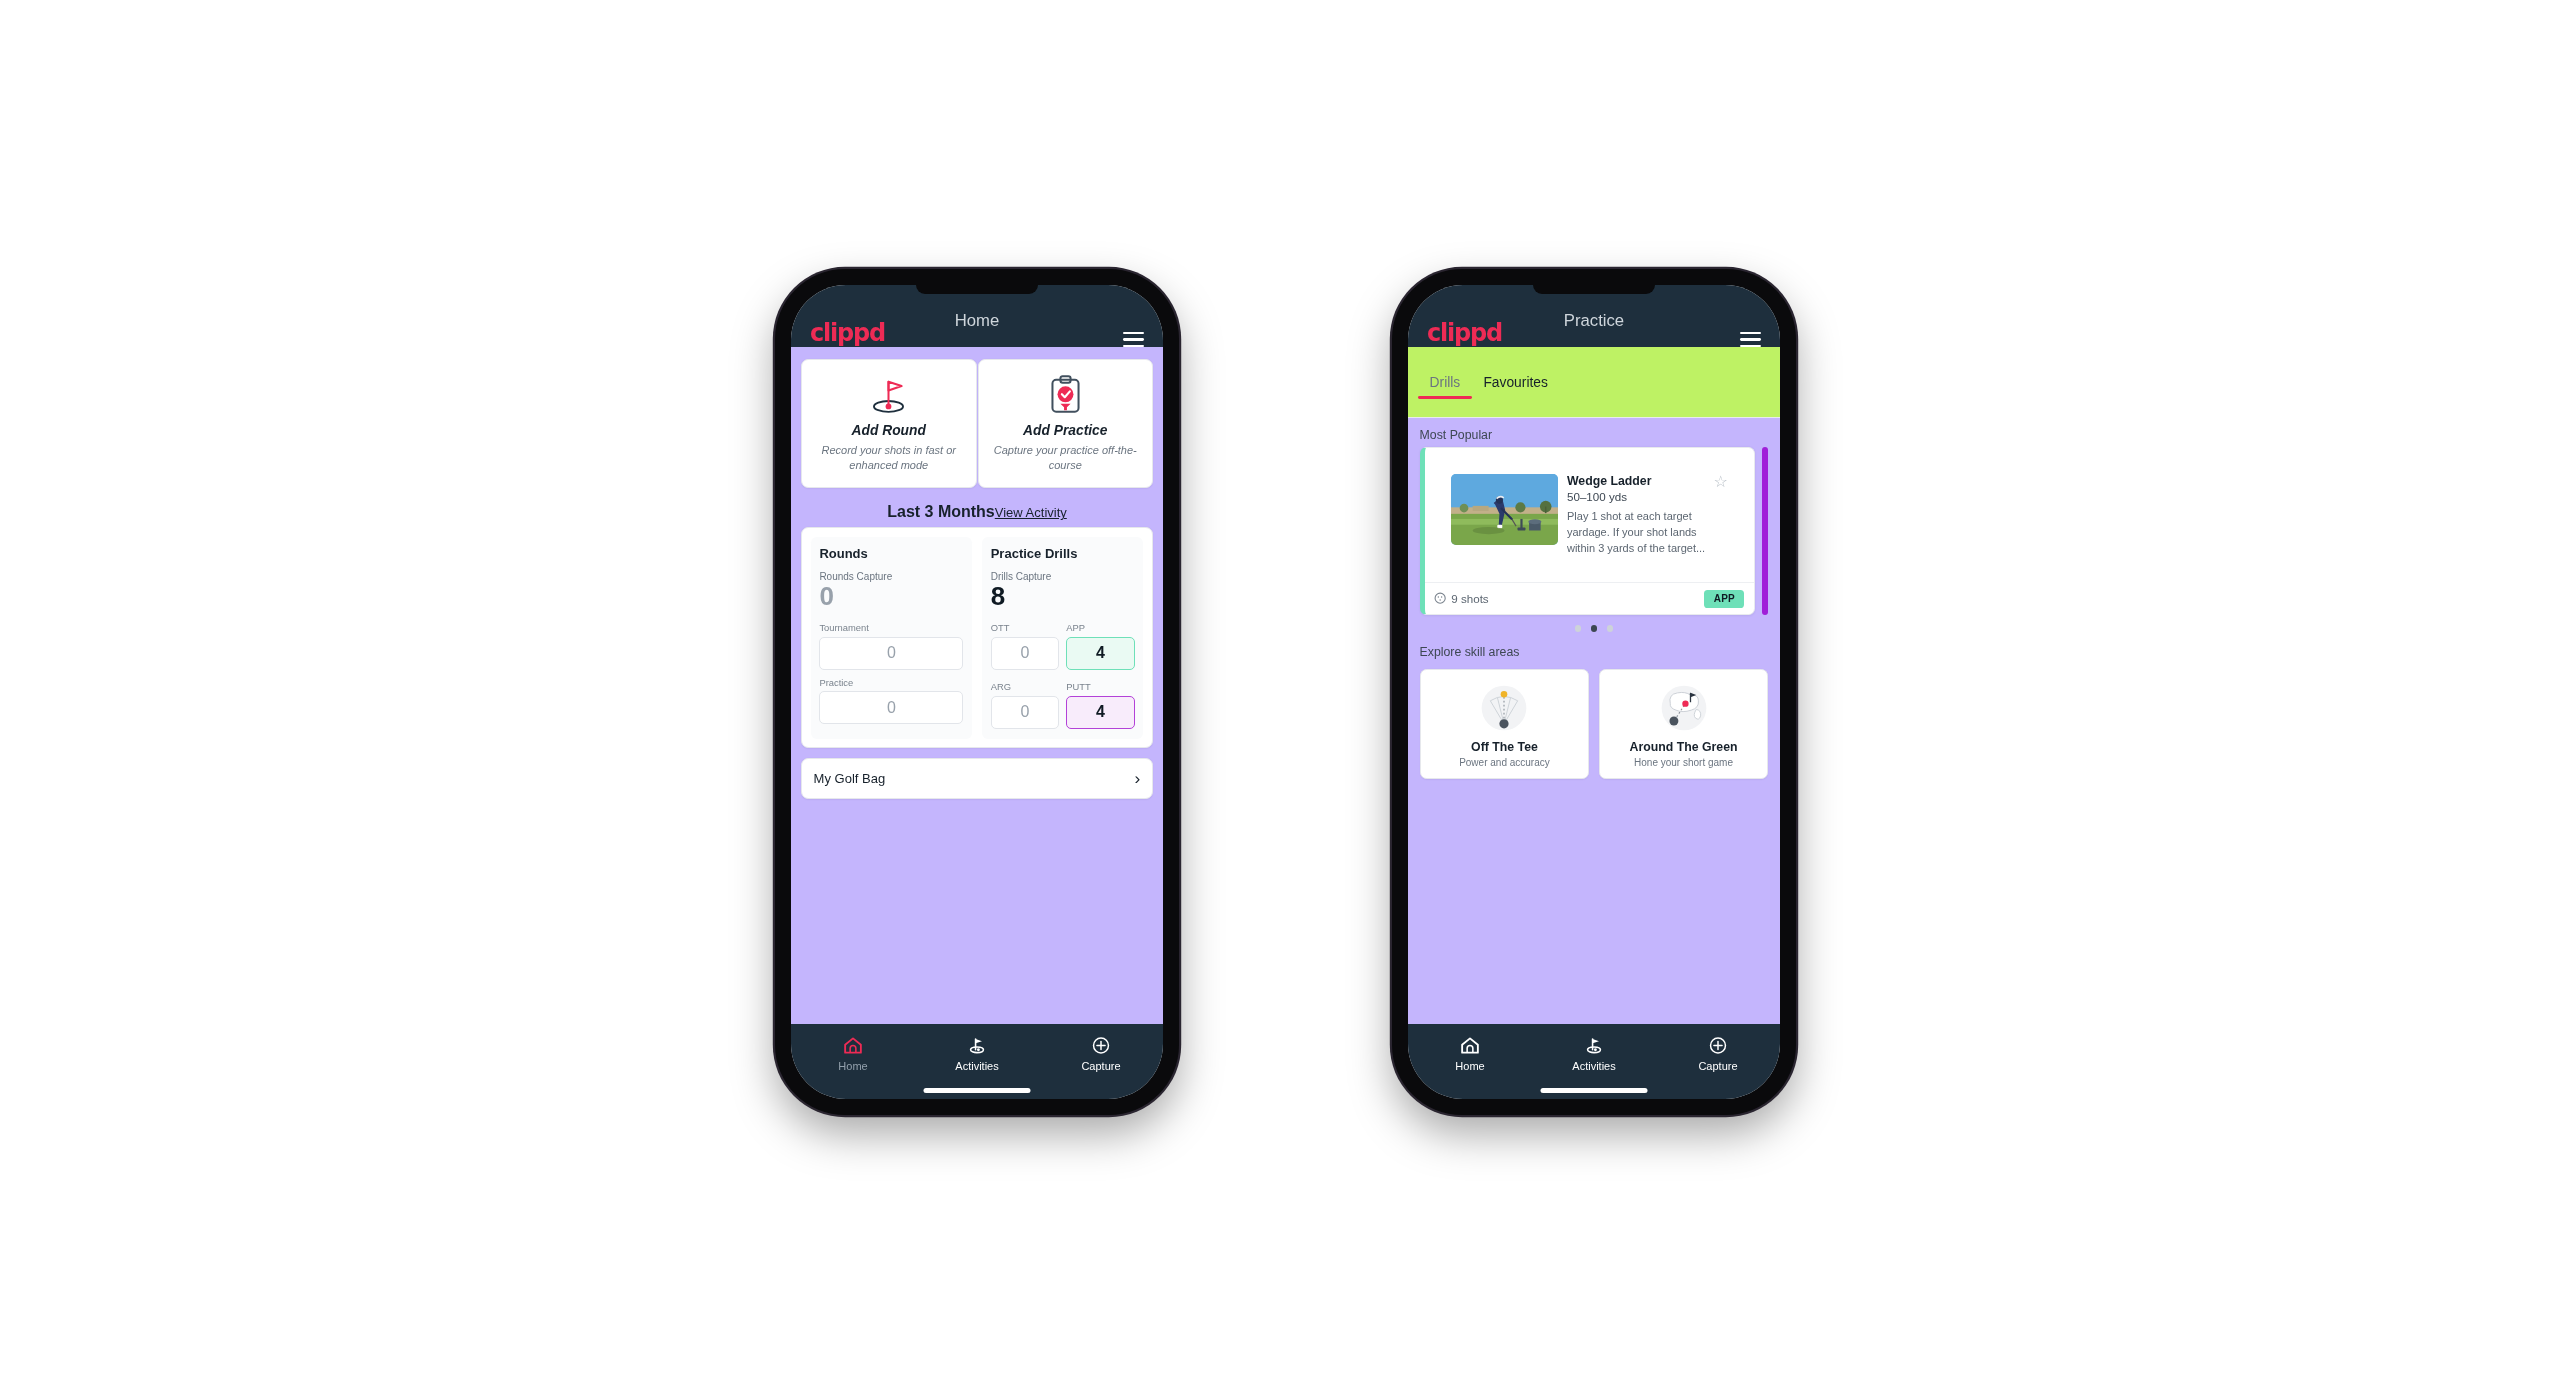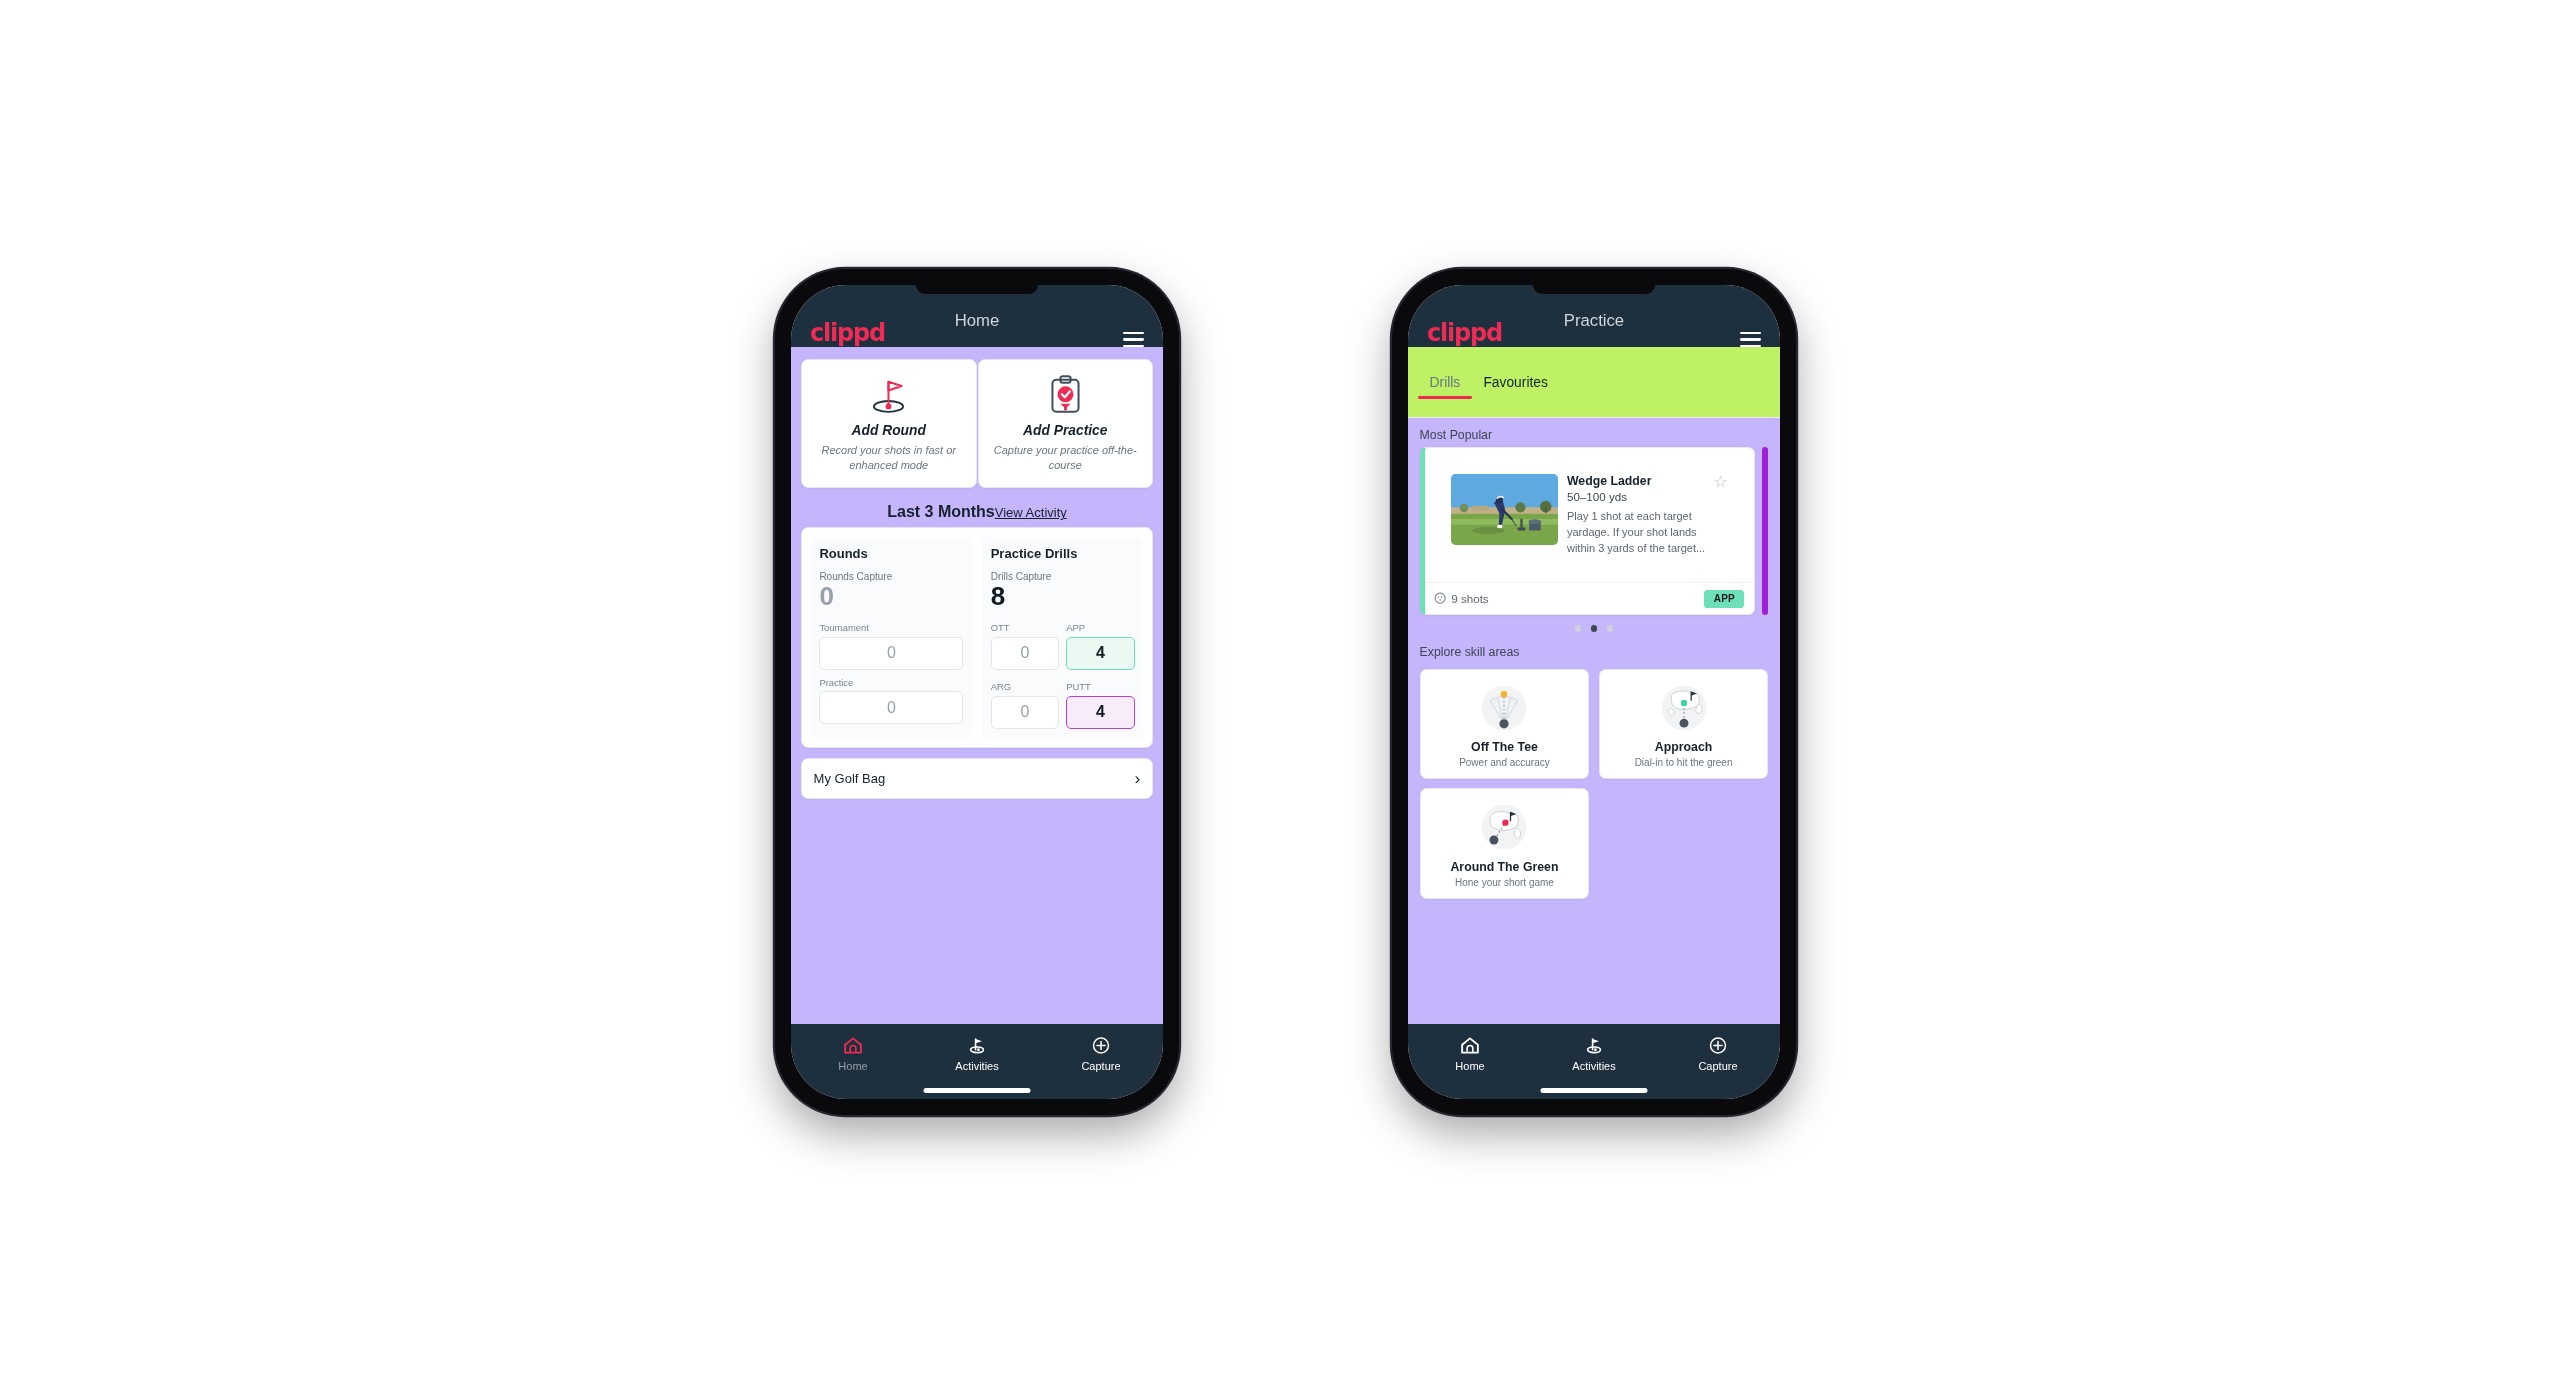--- a/index.html
+++ b/index.html
@@ -451,37 +451,20 @@
                 <path d="M24 26 Q43 14 62 26" stroke="#c9ced4" stroke-width="1.2" fill="none"></path>
                 <line x1="43" y1="56" x2="43" y2="17" stroke="#8d959d" stroke-width="1.6" stroke-dasharray="2.5 3"></line>
                 <circle cx="43" cy="17" r="4.6" fill="#f0b429"></circle>
                 <circle cx="43" cy="58" r="6.4" fill="#4a535e"></circle>
               </svg>
             </div>
             <div class="skill-t">Off The Tee</div>
             <div class="skill-s">Power and accuracy</div>
           </div>
 
-          <div class="skill">
-            <div class="skill-ic">
-              <svg width="62" height="52" viewBox="0 0 86 72">
-                <circle cx="43" cy="36" r="31" fill="#f2f3f5"></circle>
-                <path d="M26 28 q-4 -13 9 -15 q10 -2 17 2 q11 -1 12 8 q2 10 -9 13 q-11 4 -20 1 q-9 -2 -9 -9 z" fill="#fff" stroke="#c9ced4" stroke-width="1.3"></path>
-                <path d="M24 36 q-5 3 -2 8 q4 5 7 0 q2 -5 -5 -8 z" fill="#fff" stroke="#c9ced4" stroke-width="1.2"></path>
-                <path d="M63 30 q6 2 5 9 q-2 7 -7 4 q-4 -4 2 -13 z" fill="#fff" stroke="#c9ced4" stroke-width="1.2"></path>
-                <line x1="53" y1="26" x2="53" y2="13" stroke="#2b3440" stroke-width="1.8"></line>
-                <path d="M53 13 L61 16 L53 19 Z" fill="#2b3440"></path>
-                <line x1="43" y1="55" x2="43" y2="30" stroke="#8d959d" stroke-width="1.6" stroke-dasharray="2.5 3"></line>
-                <circle cx="43" cy="29" r="4.4" fill="#3fd2a5"></circle>
-                <circle cx="43" cy="57" r="6.2" fill="#4a535e"></circle>
-              </svg>
-            </div>
-            <div class="skill-t">Approach</div>
-            <div class="skill-s">Dial-in to hit the green</div>
-          </div>
 
           <div class="skill">
             <div class="skill-ic">
               <svg width="62" height="52" viewBox="0 0 86 72">
                 <circle cx="43" cy="36" r="31" fill="#f2f3f5"></circle>
                 <path d="M24 30 q-3 -13 10 -15 q11 -2 18 3 q11 -1 11 8 q1 10 -10 13 q-12 4 -21 0 q-9 -3 -8 -9 z" fill="#fff" stroke="#c9ced4" stroke-width="1.3"></path>
                 <path d="M60 38 q7 1 6 9 q-2 7 -7 3 q-4 -4 1 -12 z" fill="#fff" stroke="#c9ced4" stroke-width="1.2"></path>
                 <line x1="52" y1="28" x2="52" y2="15" stroke="#2b3440" stroke-width="1.8"></line>
                 <path d="M52 15 L60 18 L52 21 Z" fill="#2b3440"></path>
                 <line x1="30" y1="53" x2="44" y2="31" stroke="#8d959d" stroke-width="1.6" stroke-dasharray="2.5 3"></line>

